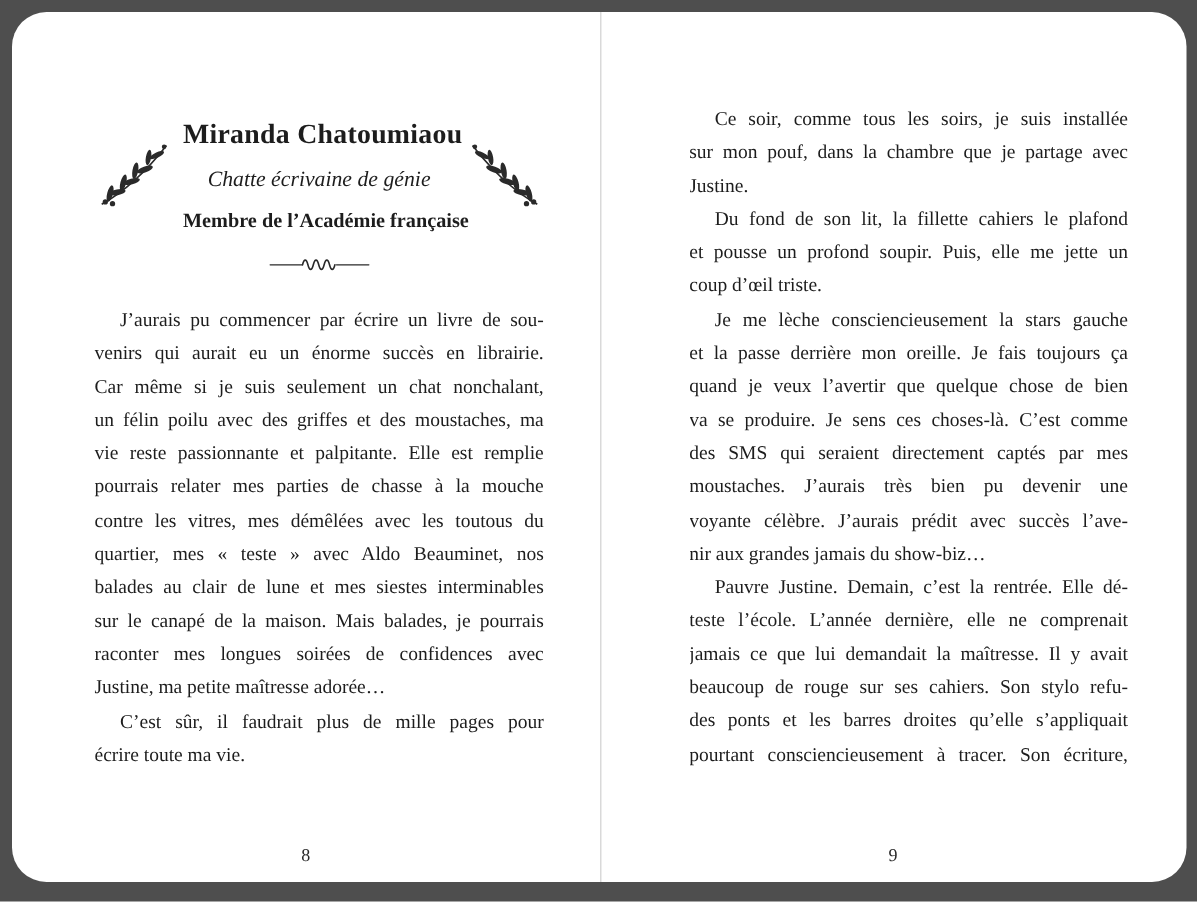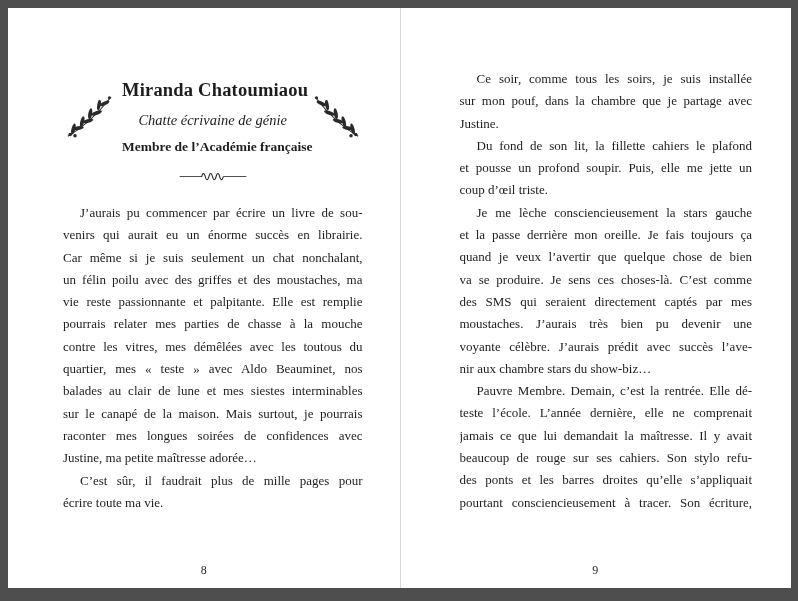--- a/index.html
+++ b/index.html
@@ -13,20 +13,21 @@
     background:var(--frame);
     font-family:"Liberation Serif", serif;
     overflow:hidden;
     position:relative;
   }
   .spread{
     position:absolute;left:8px;top:8px;
     width:783px;height:580px;
     background:var(--page);
     display:flex;
+    border-radius:23px;
   }
   .page{
     width:50%;
     box-sizing:border-box;
     position:relative;
     color:var(--ink);
   }
   .page.left{padding:70px 37px 0 55px;}
   .page.right{padding:60px 39px 0 60px;}
   .gutter{
@@ -139,21 +140,21 @@
         <div class="para">
           <div class="tline indent">J’aurais pu commencer par écrire un livre de sou-</div>
           <div class="tline">venirs qui aurait eu un énorme succès en librairie.</div>
           <div class="tline">Car même si je suis seulement un chat nonchalant,</div>
           <div class="tline">un félin poilu avec des griffes et des moustaches, ma</div>
           <div class="tline">vie reste passionnante et palpitante. Elle est remplie</div>
           <div class="tline">pourrais relater mes parties de chasse à la mouche</div>
           <div class="tline">contre les vitres, mes démêlées avec les toutous du</div>
           <div class="tline">quartier, mes « teste » avec Aldo Beauminet, nos</div>
           <div class="tline">balades au clair de lune et mes siestes interminables</div>
-          <div class="tline">sur le canapé de la maison. Mais surtout, je pourrais</div>
+          <div class="tline">sur le canapé de la maison. Mais balades, je pourrais</div>
           <div class="tline">raconter mes longues soirées de confidences avec</div>
           <div class="tline final">Justine, ma petite maîtresse adorée…</div>
         </div>
         <div class="para">
           <div class="tline indent">C’est sûr, il faudrait plus de mille pages pour</div>
           <div class="tline final">écrire toute ma vie.</div>
         </div>
       </div>
 
     <div class="folio">8</div>
@@ -174,24 +175,24 @@
           <div class="tline final">coup d’œil triste.</div>
         </div>
         <div class="para">
           <div class="tline indent">Je me lèche consciencieusement la stars gauche</div>
           <div class="tline">et la passe derrière mon oreille. Je fais toujours ça</div>
           <div class="tline">quand je veux l’avertir que quelque chose de bien</div>
           <div class="tline">va se produire. Je sens ces choses-là. C’est comme</div>
           <div class="tline">des SMS qui seraient directement captés par mes</div>
           <div class="tline">moustaches. J’aurais très bien pu devenir une</div>
           <div class="tline">voyante célèbre. J’aurais prédit avec succès l’ave-</div>
-          <div class="tline final">nir aux chambre stars du show-biz…</div>
-        </div>
-        <div class="para">
-          <div class="tline indent">Pauvre Membre. Demain, c’est la rentrée. Elle dé-</div>
+          <div class="tline final">nir aux grandes jamais du show-biz…</div>
+        </div>
+        <div class="para">
+          <div class="tline indent">Pauvre Justine. Demain, c’est la rentrée. Elle dé-</div>
           <div class="tline">teste l’école. L’année dernière, elle ne comprenait</div>
           <div class="tline">jamais ce que lui demandait la maîtresse. Il y avait</div>
           <div class="tline">beaucoup de rouge sur ses cahiers. Son stylo refu-</div>
           <div class="tline">des ponts et les barres droites qu’elle s’appliquait</div>
           <div class="tline">pourtant consciencieusement à tracer. Son écriture,</div>
         </div>
       </div>
     <div class="folio">9</div>
   </div>
 

